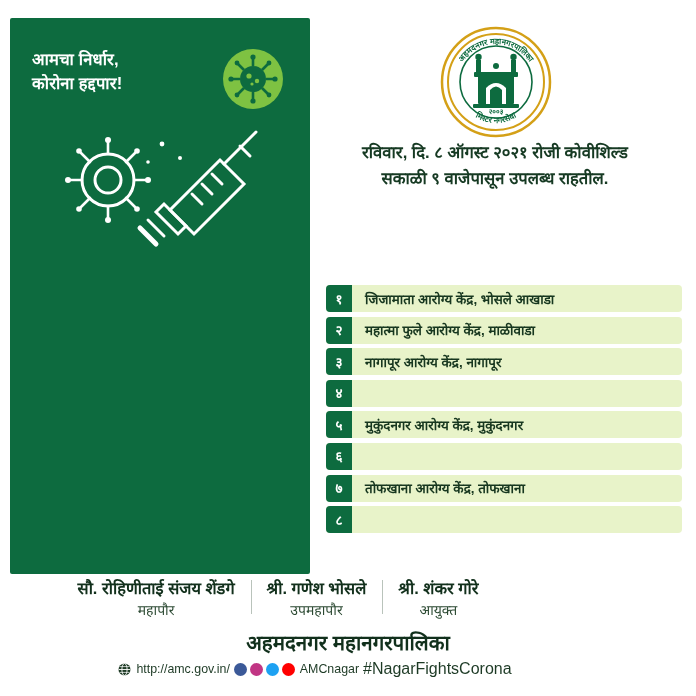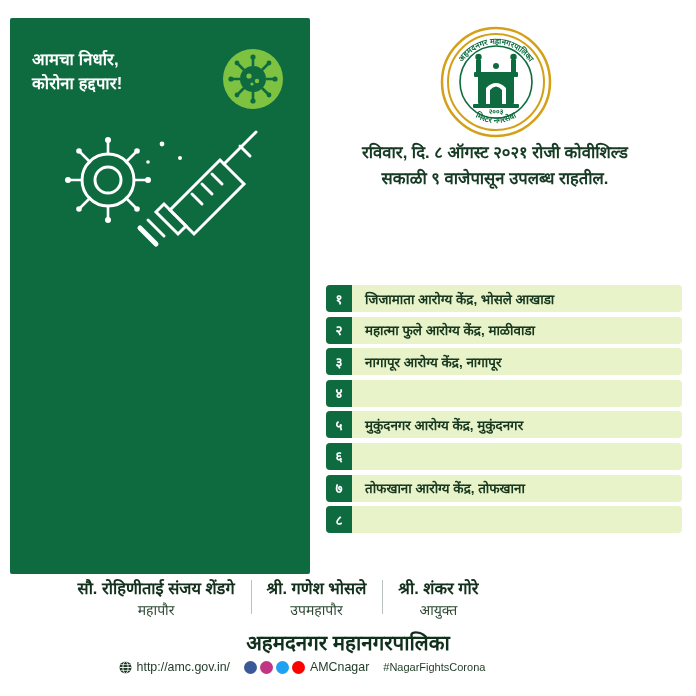--- a/index.html
+++ b/index.html
@@ -164,37 +164,37 @@
     left: 0; top: 620px;
     width: 696px;
     text-align: center;
     color: #11301c;
     font-size: 20.5px;
     font-weight: bold;
   }
 
   .handles {
     position: absolute;
-    left: 0; top: 652px;
+    left: 13px; top: 652px;
     width: 604px;
     display: flex;
     justify-content: center;
     align-items: center;
-    gap: 14px;
+    gap: 4px;
     color: #1d3a25;
     font-size: 12.4px;
   }
   .handles .grp { display: flex; align-items: center; gap: 5px; }
   .social-dots { display: flex; align-items: center; gap: 3px; }
   .sd {
     width: 13px; height: 13px;
     border-radius: 50%;
     display: inline-block;
   }
-  .hashtag { color: #1d3a25; font-size: 11px; }
+  .hashtag { color: #1d3a25; font-size: 16px; }
 </style>
 </head>
 <body>
 
 <div id="poster">
 
   <div class="left-panel">
 
     <div class="slogan">
       <div>आमचा निर्धार,</div>

